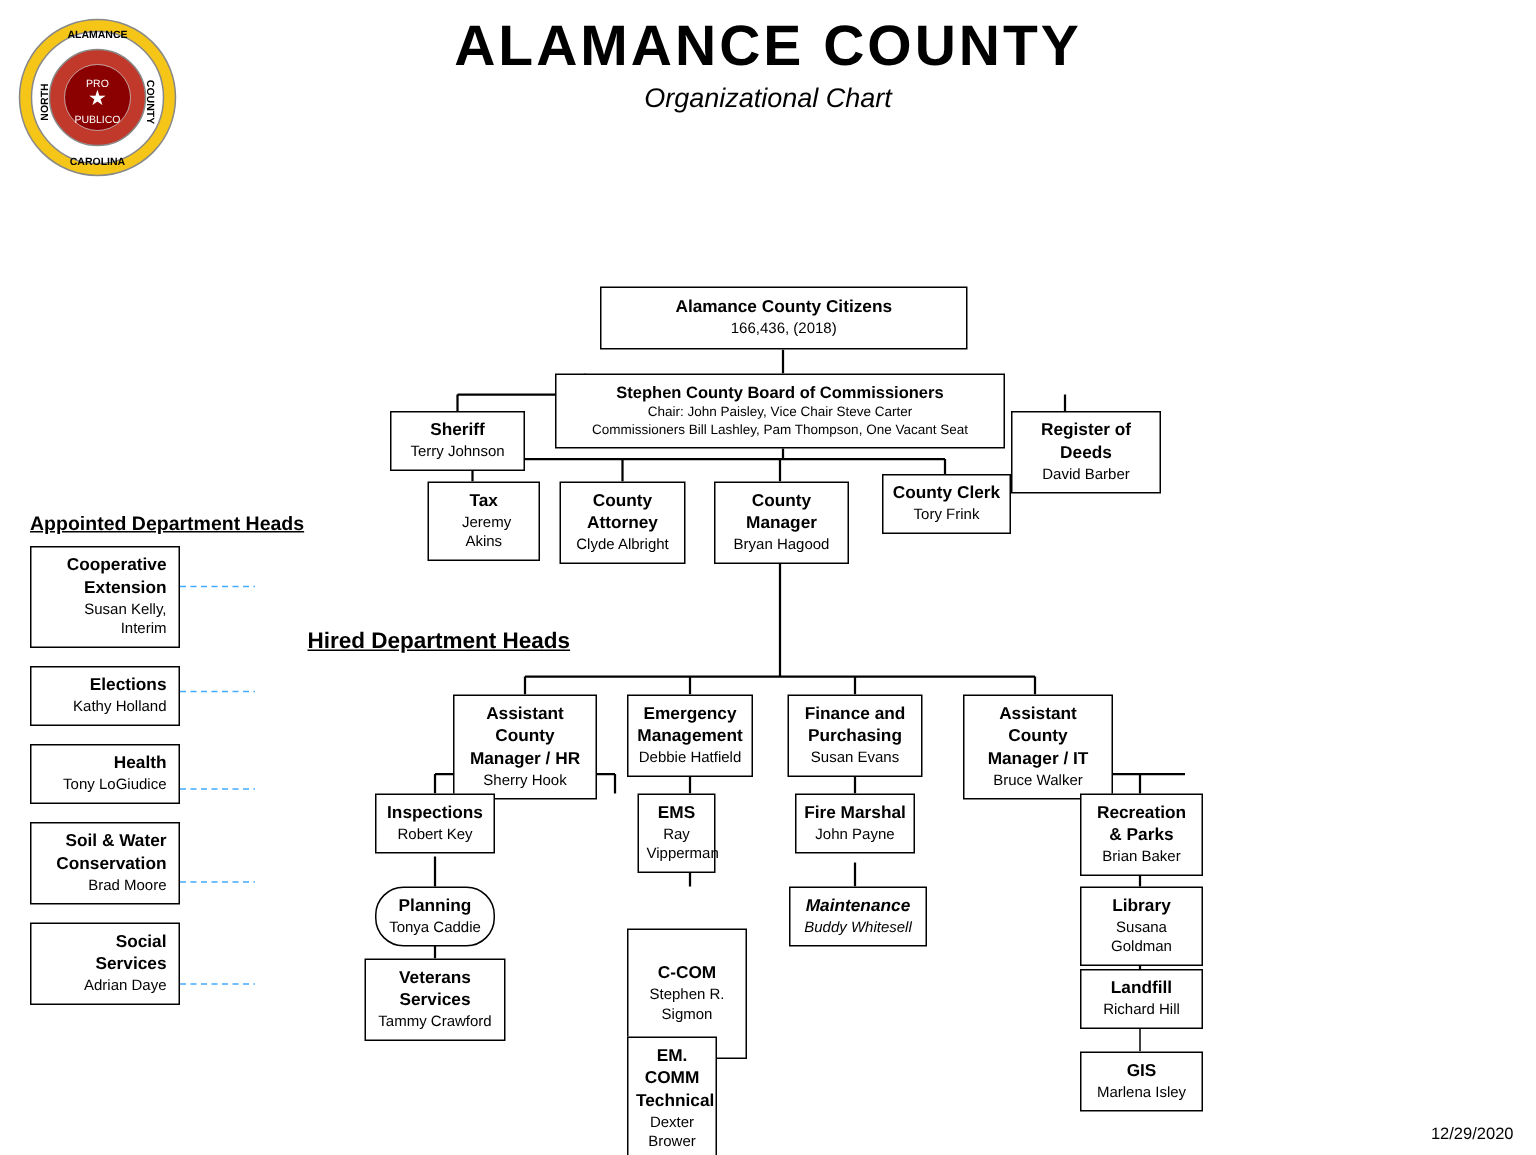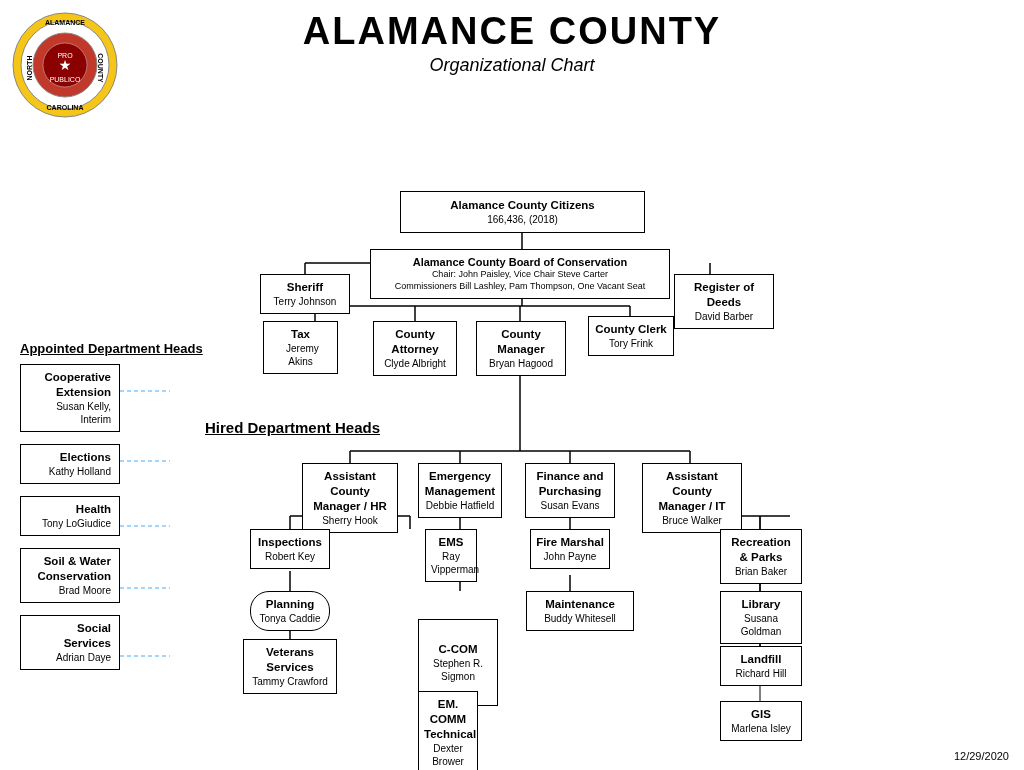--- a/index.html
+++ b/index.html
@@ -226,36 +226,36 @@
       <line x1="110" y1="507" x2="160" y2="507" stroke="#4af" stroke-width="1" stroke-dasharray="4,3"></line>
       <line x1="110" y1="575" x2="160" y2="575" stroke="#4af" stroke-width="1" stroke-dasharray="4,3"></line>
     </svg>
 
     <div class="box" style="left: 390px; top: 110px; width: 245px; padding: 6px 10px;">
       <div class="title">Alamance County Citizens</div>
       <div class="name">166,436, (2018)</div>
     </div>
 
     <div class="box" style="left: 360px; top: 168px; width: 300px; padding: 5px 8px;">
-      <div class="title" style="font-size:11px;">Alamance County Board of Conservation</div>
+      <div class="title" style="font-size:11px;">Stephen County Board of Commissioners</div>
       <div class="name" style="font-size:9px;">Chair: John Paisley, Vice Chair Steve Carter</div>
       <div class="name" style="font-size:9px;">Commissioners Bill Lashley, Pam Thompson, One Vacant Seat</div>
     </div>
 
     <div class="box" style="left: 250px; top: 193px; width: 90px; padding: 5px 6px;">
       <div class="title">Sheriff</div>
       <div class="name">Terry Johnson</div>
     </div>
 
     <div class="box" style="left: 664px; top: 193px; width: 100px; padding: 5px 6px;">
       <div class="title">Register of Deeds</div>
       <div class="name">David Barber</div>
     </div>
 
-    <div class="box" style="left: 253px; top: 240px; width: 75px; padding: 5px 22px;">
+    <div class="box" style="left: 275px; top: 240px; width: 75px; padding: 5px 22px;">
       <div class="title">Tax</div>
       <div class="name">Jeremy Akins</div>
     </div>
 
     <div class="box" style="left: 466px; top: 240px; width: 90px; padding: 5px 5px;">
       <div class="title">County Manager</div>
       <div class="name">Bryan Hagood</div>
     </div>
 
     <div class="box" style="left: 363px; top: 240px; width: 84px; padding: 5px 5px;">
@@ -318,21 +318,21 @@
     <div class="box" style="left: 515px; top: 382px; width: 90px; padding: 5px 5px;">
       <div class="title">Finance and Purchasing</div>
       <div class="name">Susan Evans</div>
     </div>
 
     <div class="box" style="left: 520px; top: 448px; width: 80px; padding: 5px 5px;">
       <div class="title">Fire Marshal</div>
       <div class="name">John Payne</div>
     </div>
 
-    <div class="box" style="left: 516px; top: 510px; width: 108px; padding: 5px 5px;">
+    <div class="box" style="left: 516px; top: 510px; width: 92px; padding: 5px 5px; font-style: italic;">
       <div class="title">Maintenance</div>
       <div class="name">Buddy Whitesell</div>
     </div>
 
     <div class="box" style="left: 710px; top: 448px; width: 82px; padding: 5px 5px;">
       <div class="title">Recreation &amp; Parks</div>
       <div class="name">Brian Baker</div>
     </div>
 
     <div class="box" style="left: 710px; top: 510px; width: 82px; padding: 5px 5px;">

